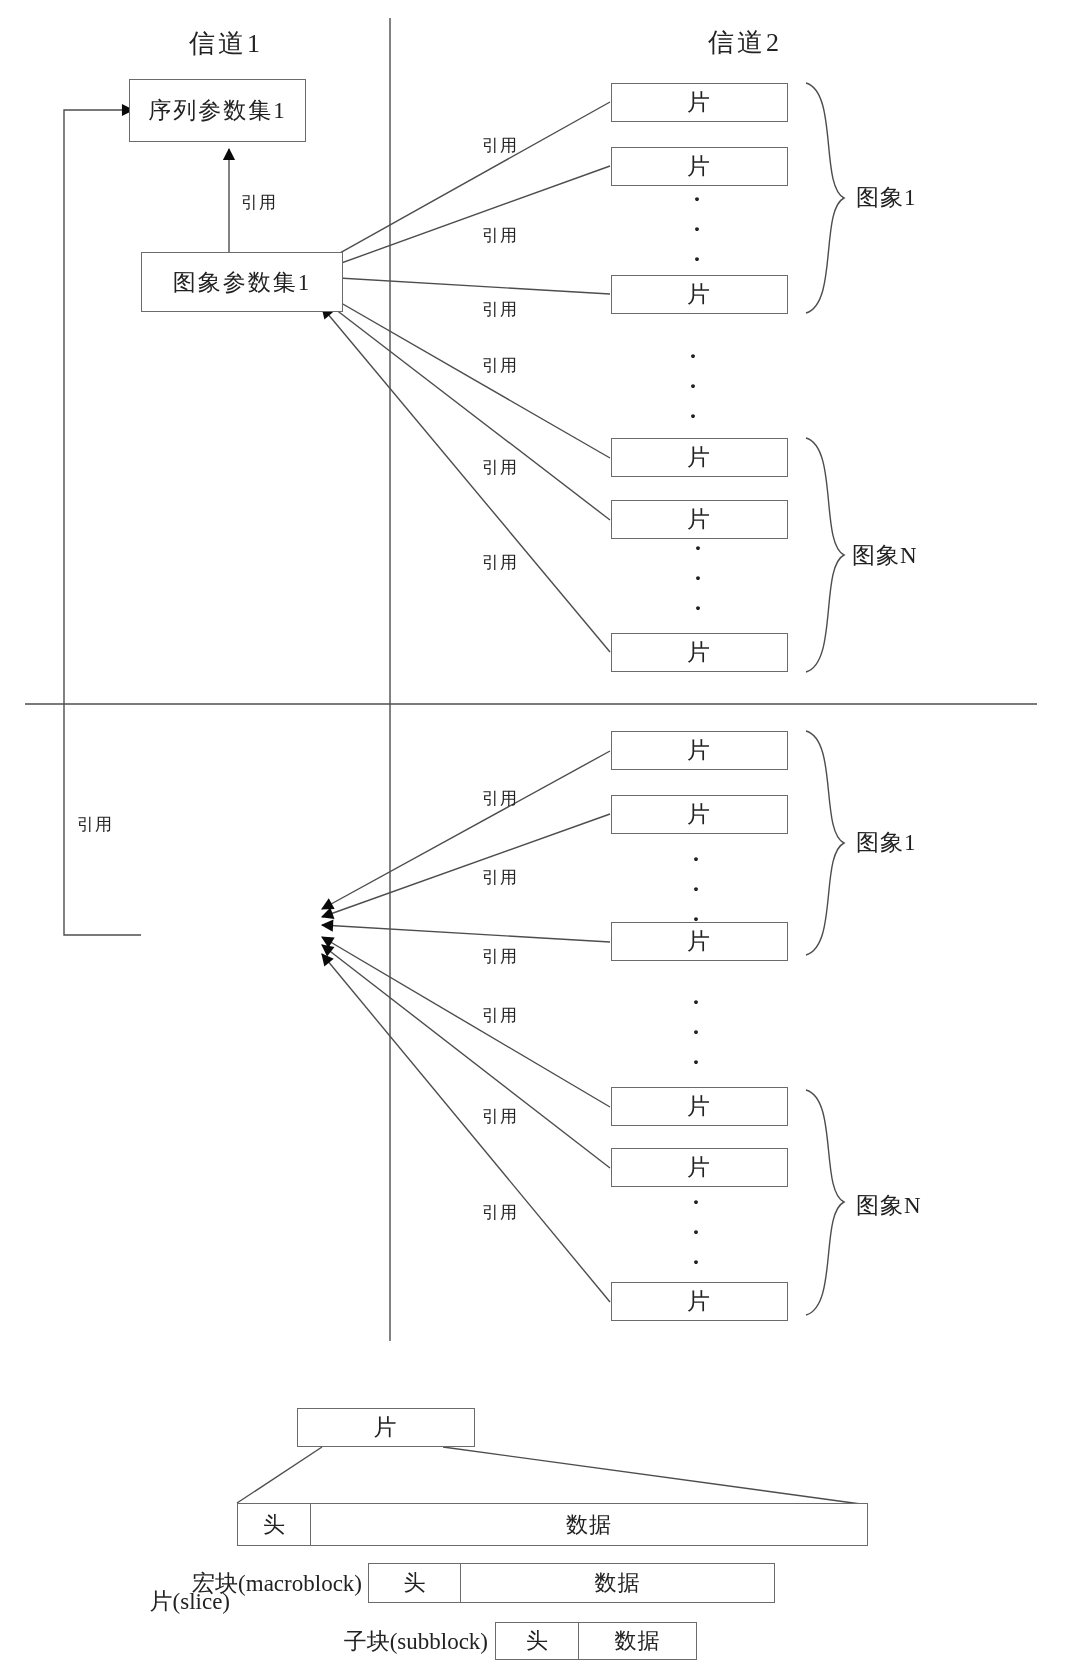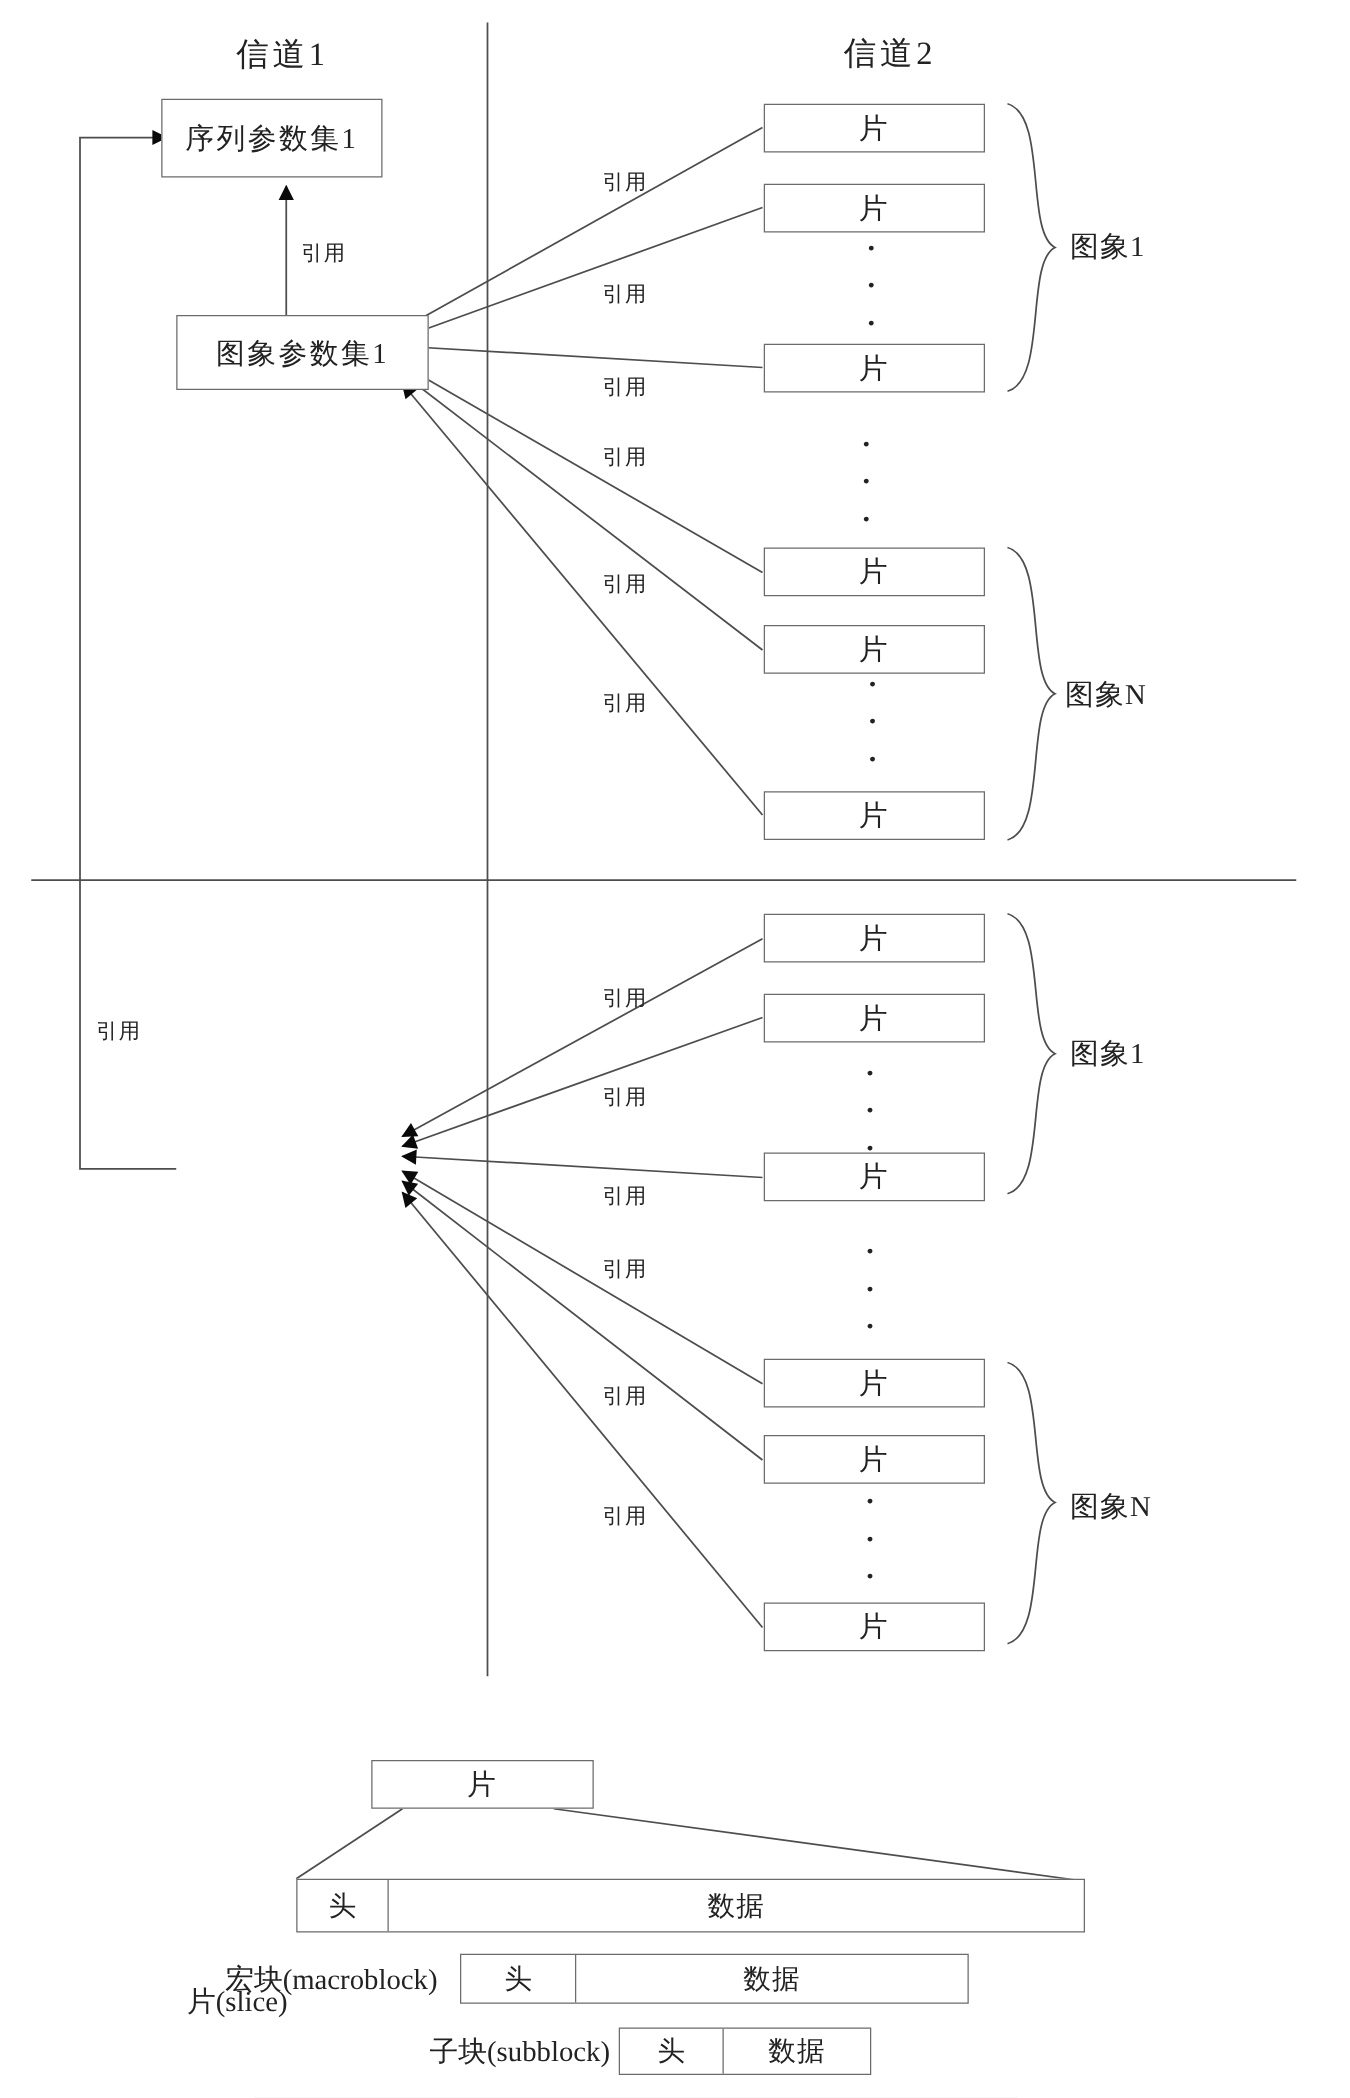--- a/index.html
+++ b/index.html
@@ -75,21 +75,21 @@
     <path class="brace" d="M806,83  C838,92  820,186  844,198  C820,210  838,304  806,313"></path>
     <path class="brace" d="M806,438 C838,447 820,543  844,555  C820,567  838,663  806,672"></path>
     <path class="brace" d="M806,731 C838,740 820,831  844,843  C820,855  838,946  806,955"></path>
     <path class="brace" d="M806,1090 C838,1099 820,1190 844,1202 C820,1214 838,1306 806,1315"></path>
 
     <line class="ln" x1="322" y1="1447" x2="237" y2="1503"></line>
     <line class="ln" x1="443" y1="1447" x2="868" y2="1505"></line>
   </svg>
 
   <div class="title" style="left:156px;top:26px;width:140px;">信道1</div>
-  <div class="title" style="left:642px;top:25px;width:140px;">信道2</div>
+  <div class="title" style="left:642px;top:25px;width:140px;text-align:right;">信道2</div>
 
   <div class="box" style="left:129px;top:79px;width:177px;height:63px;">序列参数集1</div>
   <div class="box" style="left:141px;top:252px;width:202px;height:60px;">图象参数集1</div>
 
   <div class="brace-label" style="left:856px;top:184px;">图象1</div>
   <div class="brace-label" style="left:852px;top:542px;">图象N</div>
   <div class="brace-label" style="left:856px;top:829px;">图象1</div>
   <div class="brace-label" style="left:856px;top:1192px;">图象N</div>
 
   <div id="generated">
@@ -152,21 +152,21 @@
     </div>
 
   <div class="box" style="left:297px;top:1408px;width:178px;height:39px;">片</div>
 
   <div class="legend-name" style="left:60px;top:1588px;width:170px;">片(slice)</div>
   <div class="bar" style="left:237px;top:1503px;width:631px;height:43px;">
     <div class="head" style="width:73px;">头</div>
     <div class="data">数据</div>
   </div>
 
-  <div class="legend-name" style="left:138px;top:1570px;width:212px;">宏块(macroblock)</div>
+  <div class="legend-name" style="left:150px;top:1570px;width:212px;">宏块(macroblock)</div>
   <div class="bar" style="left:368px;top:1563px;width:407px;height:40px;">
     <div class="head" style="width:92px;">头</div>
     <div class="data">数据</div>
   </div>
 
   <div class="legend-name" style="left:300px;top:1628px;width:188px;">子块(subblock)</div>
   <div class="bar" style="left:495px;top:1622px;width:202px;height:38px;">
     <div class="head" style="width:83px;">头</div>
     <div class="data">数据</div>
   </div>

